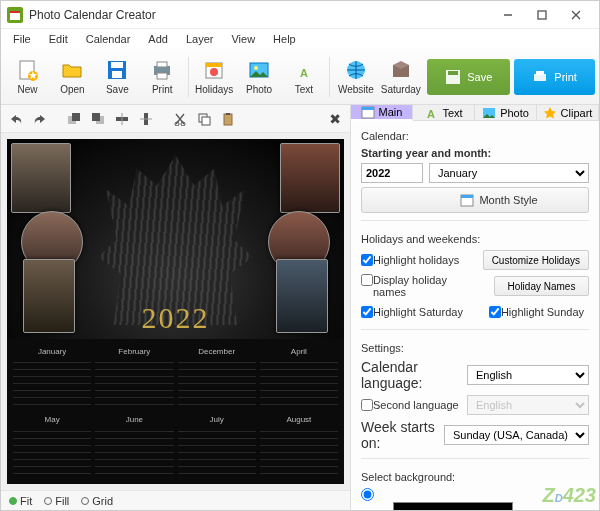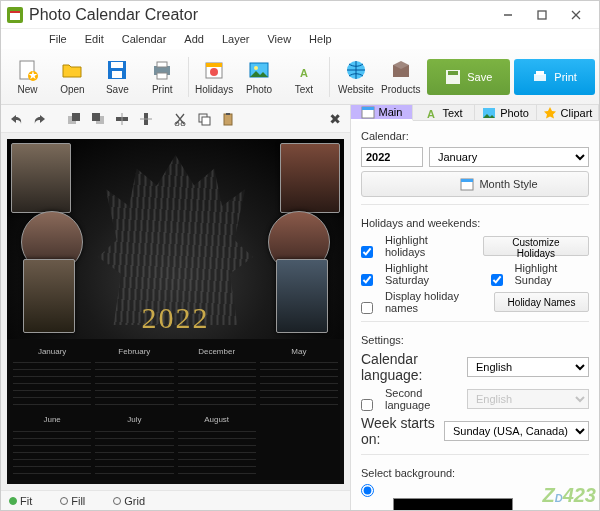--- a/index.html
+++ b/index.html
@@ -1,25 +1,25 @@
 <!DOCTYPE html>
 <html><head>
 <meta charset="utf-8">
 <style>
 * { box-sizing: border-box; margin: 0; padding: 0; font-family: "Segoe UI", Tahoma, sans-serif; font-size: 11px; }
 body { background: #fff; width: 600px; height: 511px; overflow: hidden; display: flex; flex-direction: column; border: 1px solid #ccc; }
 
 
 .titlebar { height: 28px; background: #fff; display: flex; align-items: center; padding: 0 6px; border-bottom: 1px solid #eee; }
 .titlebar .app-icon { width: 16px; height: 16px; margin-right: 6px; }
-.titlebar .title { flex: 1; font-size: 16px; color: #333; }
+.titlebar .title { flex: 1; font-size: 12px; color: #333; }
 .winbtn { width: 34px; height: 24px; display: flex; align-items: center; justify-content: center; color: #555; }
 
 
-.menubar { height: 20px; display: flex; align-items: center; padding: 0 4px; gap: 2px; margin-left: 36px; }
+.menubar { height: 20px; display: flex; align-items: center; padding: 0 4px; gap: 2px; }
 .menubar span { padding: 2px 8px; color: #333; cursor: default; }
 
 
 .toolbar { height: 56px; background: linear-gradient(#fdfdfd,#f3f3f3); border-bottom: 1px solid #ddd; display: flex; align-items: center; padding: 2px 4px; }
 .tbtn { display: flex; flex-direction: column; align-items: center; justify-content: center; width: 44px; height: 48px; margin: 0 1px; border: 1px solid transparent; border-radius: 3px; cursor: pointer; }
 .tbtn .ico { width: 24px; height: 24px; display: flex; align-items: center; justify-content: center; }
 .tbtn .lbl { font-size: 10px; color: #333; margin-top: 2px; }
 .tsep { width: 1px; height: 40px; background: #e0e0e0; margin: 0 3px; }
 .bigbtn { height: 36px; padding: 0 18px; display: flex; align-items: center; gap: 6px; color: #fff; font-size: 13px; font-weight: 500; border-radius: 3px; cursor: pointer; margin-left: 4px; }
 .save-big { background: linear-gradient(#7cb342,#689f38); }
@@ -45,21 +45,21 @@
 .cphoto:nth-child(5){ top:72px; right:14px; width:62px; height:62px; border-radius:50%; background:linear-gradient(#8a5a4a,#3a2520);}
 .cphoto:nth-child(6){ bottom:6px; left:16px; width:52px; height:74px; background:linear-gradient(#6a5a4a,#252015);}
 .cphoto:nth-child(7){ bottom:6px; right:16px; width:52px; height:74px; background:linear-gradient(#4a5a6a,#1a2025);}
 
 
 .cal-grid { position: absolute; top: 59%; left: 0; right: 0; bottom: 0; display: grid; grid-template-columns: repeat(4,1fr); grid-template-rows: repeat(2,1fr); gap: 4px; padding: 4px 6px; }
 .cal-month { display: flex; flex-direction: column; }
 .cal-month .mname { font-size: 8px; text-align: center; color: #bbb; margin-bottom: 1px; }
 .cal-month .mbody { flex:1; background: repeating-linear-gradient(0deg, transparent 0 6px, rgba(200,200,200,.15) 6px 7px); font-size:5px; color:#888; }
 
-.canvas-footer { height: 20px; background: #f7f7f7; border-top: 1px solid #e5e5e5; display: flex; align-items: center; padding: 0 8px; gap: 28px; font-size: 10px; color: #333; }
+.canvas-footer { height: 20px; background: #f7f7f7; border-top: 1px solid #e5e5e5; display: flex; align-items: center; padding: 0 8px; gap: 12px; font-size: 10px; color: #333; }
 .cfopt { display: flex; align-items: center; gap: 3px; }
 .cfopt .dot { width: 8px; height: 8px; border: 1px solid #666; border-radius: 50%; }
 .cfopt.sel .dot { background: #4caf50; border-color:#4caf50; }
 
 
 .panel { flex: 1; display: flex; flex-direction: column; background: #fdfdfd; overflow-y: auto; }
 .tabs { height: 32px; display: flex; border-bottom: 1px solid #ddd; }
 .tab { flex: 1; display: flex; align-items: center; justify-content: center; gap: 4px; background: #f0f0f0; border-right: 1px solid #ddd; cursor: pointer; font-size: 11px; }
 .tab.active { background: #c4b5fd; border-bottom: 2px solid #fff; margin-bottom: -1px; }
 .tab .tico { width: 14px; height: 14px; }
@@ -67,21 +67,21 @@
 .panel-body { padding: 6px 10px; color: #333; display: flex; flex-direction: column; gap: 4px; }
 .section-title { font-size: 11px; margin-top: 3px; margin-bottom: 1px; }
 .hrline { height: 1px; background: #e5e5e5; margin: 3px 0 5px; }
 .row { display: flex; align-items: center; gap: 6px; min-height: 20px; }
 .lbl2 { width: 100px; font-size: 14px; }
 input[type=text], select, .spinner { height: 20px; border: 1px solid #bbb; background: #fff; padding: 0 4px; font-size: 11px; }
 .spinner { width: 62px; display: flex; align-items: center; }
 select { flex: 1; }
 .fullbtn { height: 26px; flex: 1; background: linear-gradient(#fafafa,#ececec); border: 1px solid #ccc; border-radius: 3px; display: flex; align-items: center; justify-content: center; gap: 5px; cursor: pointer; font-size: 11px; padding-left: 48px; }
 .smallbtn { height: 20px; padding: 0 8px; background: linear-gradient(#fafafa,#ececec); border: 1px solid #ccc; border-radius: 2px; cursor: pointer; font-size: 10px; min-width: 95px; }
-.chk { display: flex; align-items: flex-end; gap: 12px; font-size: 11px; }
+.chk { display: flex; align-items: flex-start; gap: 0; font-size: 11px; }
 .chk input { width: 12px; height: 12px; }
 .color-swatch { width: 120px; height: 14px; background: #000; border: 1px solid #888; }
 .radio { display: flex; align-items: flex-start; gap: 16px; font-size: 11px; flex-direction: column; }
 
 
 .wm { position: absolute; right: 4px; bottom: 4px; font-size: 20px; font-weight: 700; color: rgba(120,190,60,.6); font-style: italic; pointer-events: none; }
 .wm span { color: rgba(60,140,200,.6); }
 
 
 .panel::-webkit-scrollbar { width: 14px; }
@@ -205,21 +205,21 @@
       </span>
       <span class="lbl">Website</span>
     </div>
   <div class="tbtn">
       <span class="ico">
         <svg width="22" height="22">
           <rect x="3" y="6" width="16" height="12" fill="#8d6e63"></rect>
           <path d="M3 6l8-4 8 4-8 4z" fill="#a1887f"></path>
         </svg>
       </span>
-      <span class="lbl">Products</span>
+      <span class="lbl">Saturday</span>
     </div>
   <div style="flex:1"></div>
   <div class="bigbtn save-big">
     <svg width="16" height="16">
         <rect width="16" height="16" fill="#fff" opacity="0"></rect>
         <rect x="1" y="1" width="14" height="14" fill="#fff" opacity=".9"></rect>
         <rect x="3" y="2" width="10" height="4" fill="#689f38"></rect>
       </svg>
     <span>Save</span>
   </div>
@@ -313,20 +313,24 @@
             </div>
           <div class="cal-month">
               <div class="mname">February</div>
               <div class="mbody"></div>
             </div>
           <div class="cal-month">
               <div class="mname">December</div>
               <div class="mbody"></div>
             </div>
           <div class="cal-month">
+              <div class="mname">April</div>
+              <div class="mbody"></div>
+            </div>
+          <div class="cal-month">
               <div class="mname">May</div>
               <div class="mbody"></div>
             </div>
           <div class="cal-month">
               <div class="mname">June</div>
               <div class="mbody"></div>
             </div>
           <div class="cal-month">
               <div class="mname">July</div>
               <div class="mbody"></div>
@@ -380,20 +384,21 @@
       <div class="tab">
           <svg class="tico" width="14" height="14">
             <path d="M7 1l2 4 4 .5-3 3 1 4-4-2-4 2 1-4-3-3 4-.5z" fill="#ffb300"></path>
           </svg>
           <span>Clipart</span>
         </div>
     </div>
 
     <div class="panel-body">
       <div class="section-title">Calendar:</div>
+      <div style="font-weight:600">Starting year and month:</div>
       <div class="row">
         <input type="text" class="spinner" style="font-weight: 600;" value="2022">
         <select><option>January</option></select>
       </div>
       <div class="row">
         <div class="fullbtn">
           <svg width="14" height="14">
               <rect x="1" y="2" width="12" height="11" fill="#fff" stroke="#888"></rect>
               <rect x="1" y="2" width="12" height="3" fill="#42a5f5"></rect>
             </svg>
@@ -406,37 +411,37 @@
       <div class="row">
         <label class="chk">
             <input type="checkbox" checked="" style="">
             <span>Highlight holidays</span>
           </label>
         <div style="flex:1"></div>
         <button class="smallbtn">Customize Holidays</button>
       </div>
       <div class="row">
         <label class="chk">
+            <input type="checkbox" style="">
+            <span>Display holiday names</span>
+          </label>
+        <div style="flex:1"></div>
+        <button class="smallbtn">Holiday Names</button>
+      </div>
+      <div class="row">
+        <label class="chk">
             <input type="checkbox" checked="" style="">
             <span>Highlight Saturday</span>
           </label>
         <div style="width:14px"></div>
         <label class="chk">
             <input type="checkbox" checked="" style="">
             <span>Highlight Sunday</span>
           </label>
       </div>
-      <div class="row">
-        <label class="chk">
-            <input type="checkbox" style="">
-            <span>Display holiday names</span>
-          </label>
-        <div style="flex:1"></div>
-        <button class="smallbtn">Holiday Names</button>
-      </div>
 
       <div class="hrline"></div>
       <div class="section-title">Settings:</div>
       <div class="row">
         <div class="lbl2">Calendar language:</div>
         <select><option>English</option></select>
       </div>
       <div class="row">
         <label class="chk" style="width:100px">
             <input type="checkbox" style="">

